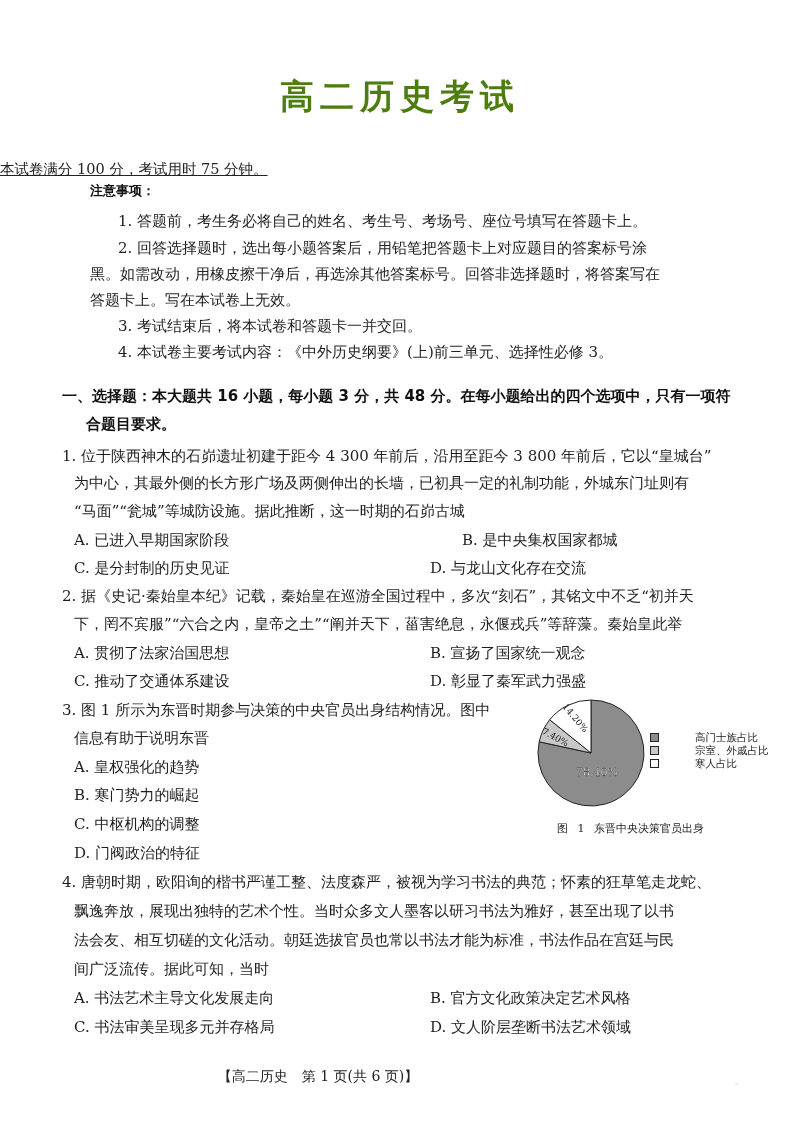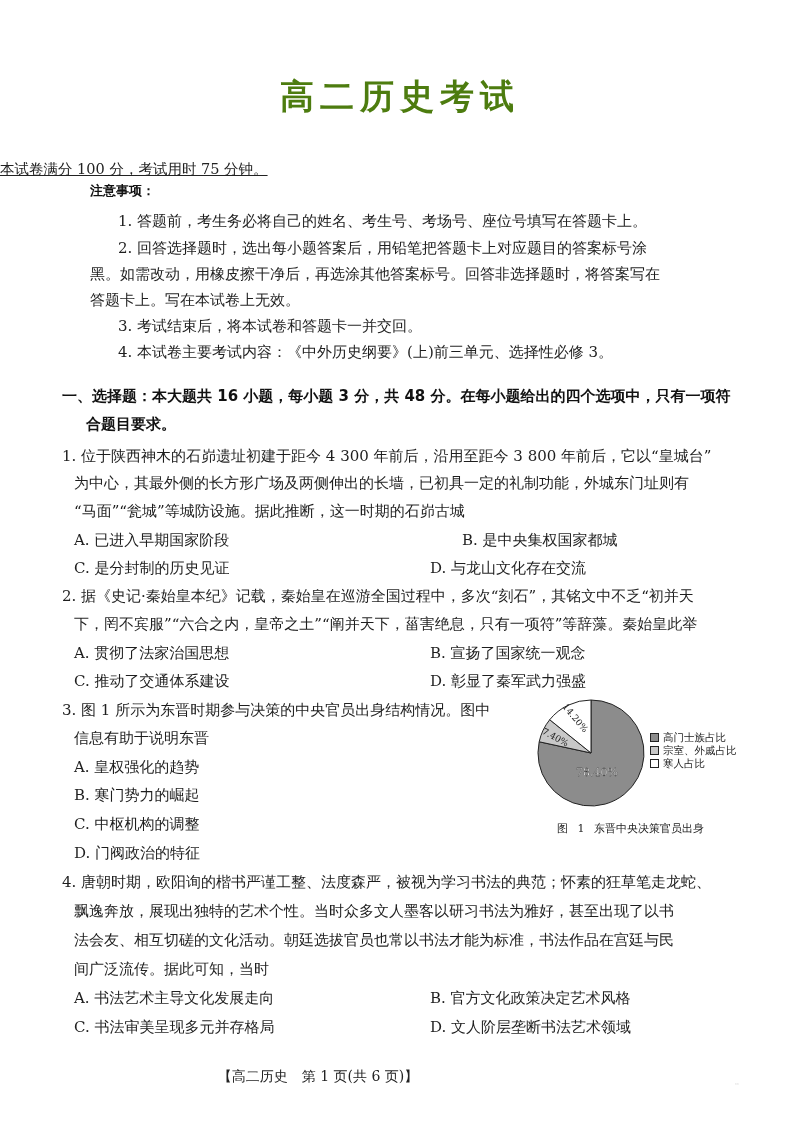--- a/index.html
+++ b/index.html
@@ -29,21 +29,21 @@
     }
     .bold-sans {
       font-family: "DejaVu Sans", "Liberation Sans", sans-serif; font-weight: bold; color: #111;
     }
     .opt { position: absolute; font-size: 15px; color: #1e1e1e; white-space: nowrap; line-height: 20px; }
 
     
     .chart-wrap { position: absolute; left: 535px; top: 697px; width: 230px; height: 135px; }
     .pie { position: absolute; left: 0; top: 0; width: 112px; height: 112px; }
     .legend { position: absolute; left: 115px; top: 34px; font-size: 10.5px; line-height: 13px; color: #222; }
-    .legend-item { display: flex; align-items: center; white-space: nowrap; }
+    .legend-item { display: flex; align-items: center; white-space: nowrap; gap: 32px; }
     .swatch { width: 9px; height: 9px; border: 1px solid #222; margin-right: 4px; box-sizing: border-box; }
     .caption { position: absolute; left: 22px; top: 124px; font-size: 11px; color: #222; white-space: nowrap; word-spacing: 6px; }
 
     .footer {
       position: absolute; left: 0; width: 636px; top: 1068px; text-align: center;
       font-size: 14px; color: #222;
     }
     .corner-mark { position: absolute; left: 735px; top: 1080px; font-size: 6px; color: #888; }
   </style>
 </head>
@@ -70,21 +70,21 @@
     <div class="line" style="left:74px; top:473px;">为中心，其最外侧的长方形广场及两侧伸出的长墙，已初具一定的礼制功能，外城东门址则有</div>
     <div class="line" style="left:74px; top:501px;">“马面”“瓮城”等城防设施。据此推断，这一时期的石峁古城</div>
     <div class="opt" style="left:74px; top:530px;">A. 已进入早期国家阶段</div>
     <div class="opt" style="left:430px; top:530px;margin-left:32px;">B. 是中央集权国家都城</div>
     <div class="opt" style="left:74px; top:558px;">C. 是分封制的历史见证</div>
     <div class="opt" style="left:430px; top:558px;">D. 与龙山文化存在交流</div>
   </div>
 
   <div>
     <div class="line" style="left:62px; top:586px;">2. 据《史记·秦始皇本纪》记载，秦始皇在巡游全国过程中，多次“刻石”，其铭文中不乏“初并天</div>
-    <div class="line" style="left:74px; top:614px;">下，罔不宾服”“六合之内，皇帝之土”“阐并天下，菑害绝息，只有一项符”等辞藻。秦始皇此举</div>
+    <div class="line" style="left:74px; top:614px;">下，罔不宾服”“六合之内，皇帝之土”“阐并天下，菑害绝息，永偃戎兵”等辞藻。秦始皇此举</div>
     <div class="opt" style="left:74px; top:643px;">A. 贯彻了法家治国思想</div>
     <div class="opt" style="left:430px; top:643px;">B. 宣扬了国家统一观念</div>
     <div class="opt" style="left:74px; top:671px;text-align:right;">C. 推动了交通体系建设</div>
     <div class="opt" style="left:430px; top:671px;">D. 彰显了秦军武力强盛</div>
   </div>
 
   <div>
     <div class="line" style="left:62px; top:700px;">3. 图 1 所示为东晋时期参与决策的中央官员出身结构情况。图中</div>
     <div class="line" style="left:74px; top:728px;">信息有助于说明东晋</div>
     <div class="opt" style="left:74px; top:757px;">A. 皇权强化的趋势</div>

